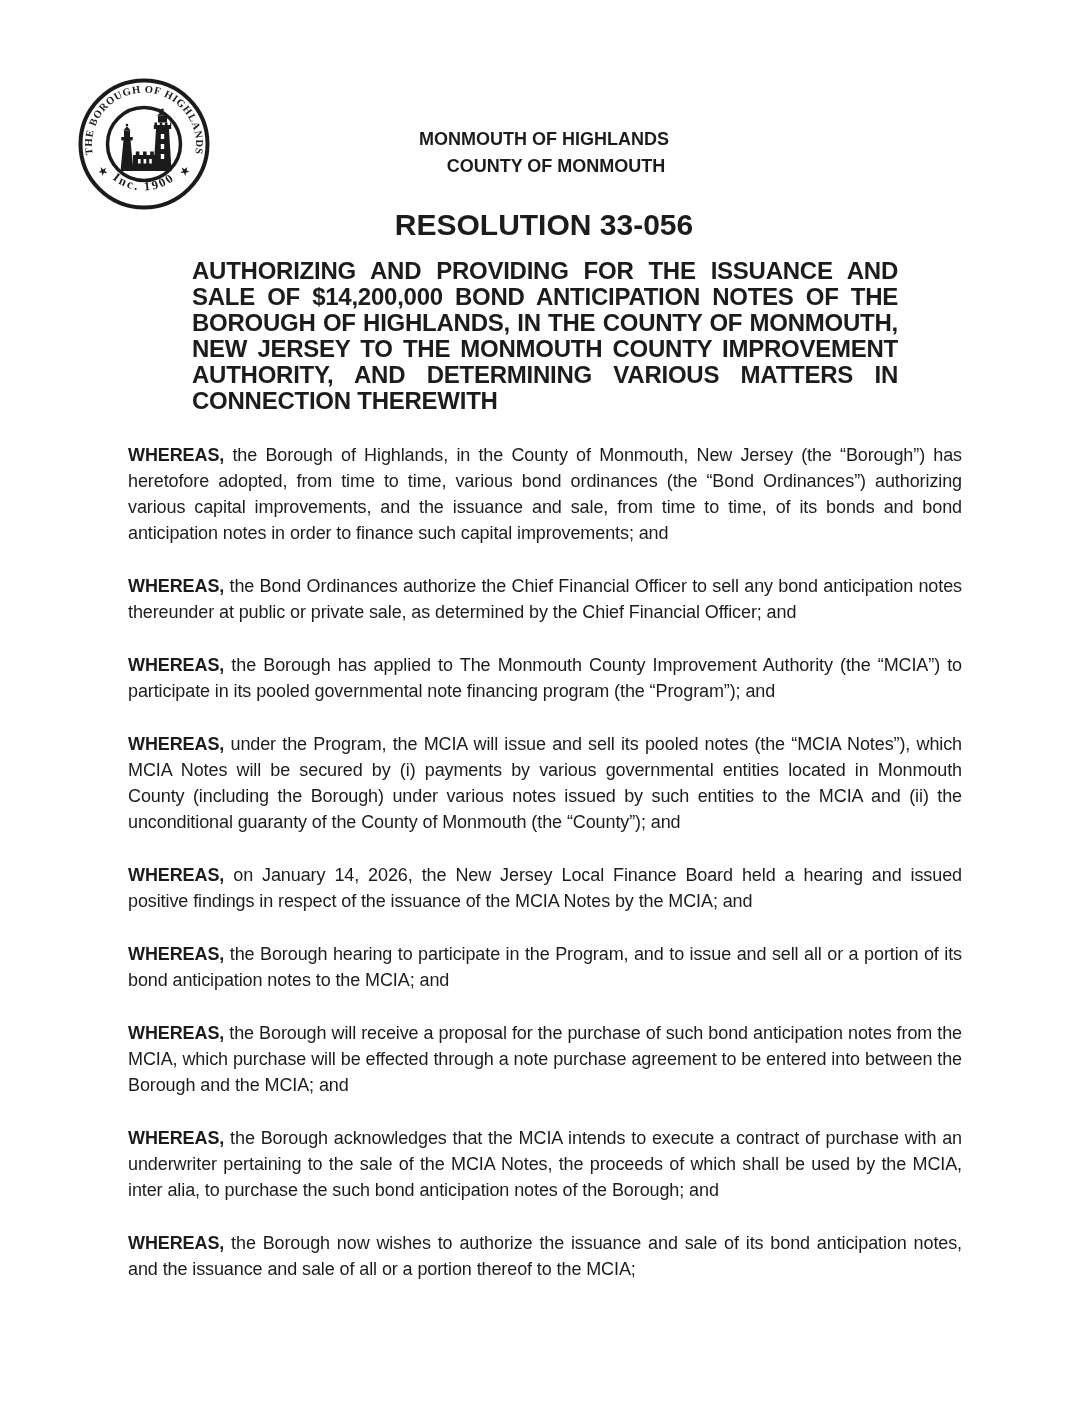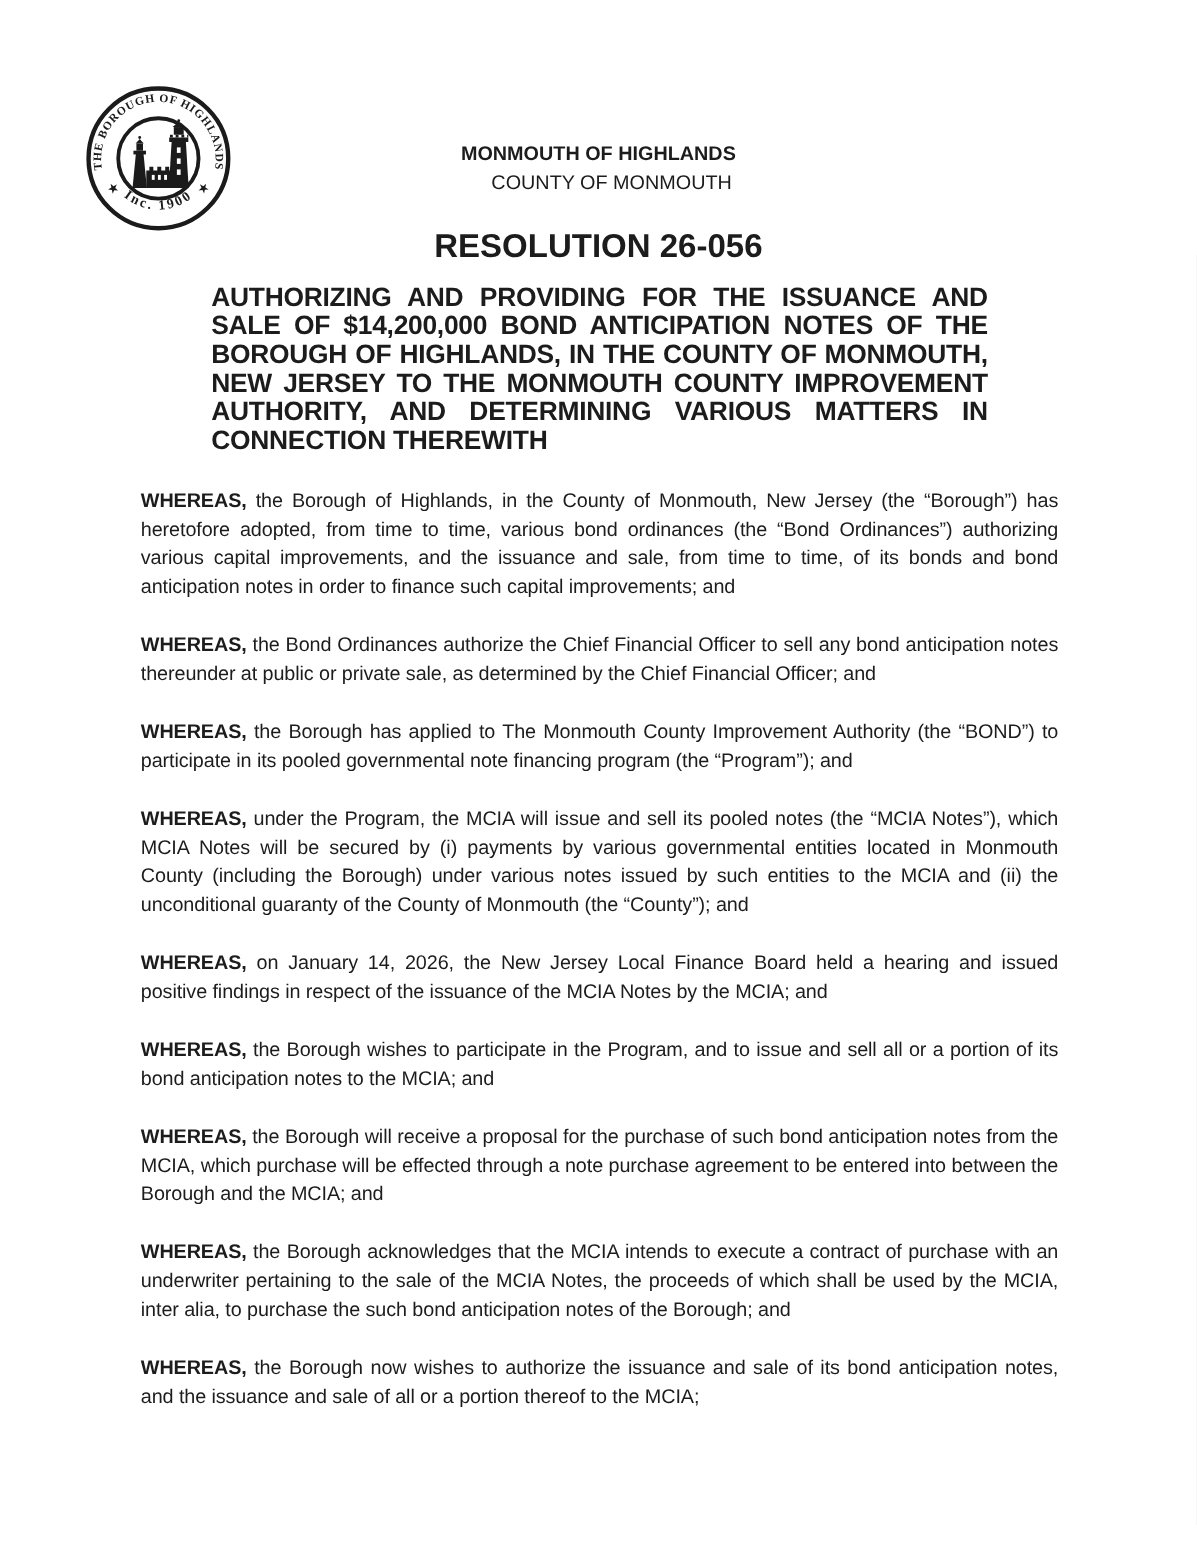--- a/index.html
+++ b/index.html
@@ -27,21 +27,21 @@
   .seal-serif {
     font-family: "Liberation Serif", serif;
   }
   .header-block {
     padding-top: 126px;
     text-align: center;
     font-size: 18px;
     line-height: 27px;
   }
   .org-name { font-weight: bold; }
-  .org-sub  { font-weight: normal; padding-left: 24px; }
+  .org-sub  { font-weight: bold; padding-left: 24px; }
   .doc-title {
     margin: 26px 0 0 0;
     text-align: center;
     font-size: 30px;
     font-weight: bold;
     line-height: 38px;
     letter-spacing: 0;
   }
   .doc-subtitle {
     margin: 14px 190px 0 192px;
@@ -113,29 +113,29 @@
         <rect x="86.8" y="80" width="3.4" height="5" fill="#ffffff"></rect>
       </g>
     </svg>
   </div>
 
   <div class="header-block">
     <div class="org-name">MONMOUTH OF HIGHLANDS</div>
     <div class="org-sub">COUNTY OF MONMOUTH</div>
   </div>
 
-  <div class="doc-title">RESOLUTION 26-056</div>
+  <div class="doc-title">RESOLUTION 33-056</div>
 
   <div class="doc-subtitle">AUTHORIZING AND PROVIDING FOR THE ISSUANCE AND SALE OF $14,200,000 BOND ANTICIPATION NOTES OF THE BOROUGH OF HIGHLANDS, IN THE COUNTY OF MONMOUTH, NEW JERSEY TO THE MONMOUTH COUNTY IMPROVEMENT AUTHORITY, AND DETERMINING VARIOUS MATTERS IN CONNECTION THEREWITH</div>
 
   <div class="doc-body">
     <p class="para"><span class="lead">WHEREAS,</span><span> the Borough of Highlands, in the County of Monmouth, New Jersey (the “Borough”) has heretofore adopted, from time to time, various bond ordinances (the “Bond Ordinances”) authorizing various capital improvements, and the issuance and sale, from time to time, of its bonds and bond anticipation notes in order to finance such capital improvements; and</span></p>
     <p class="para"><span class="lead">WHEREAS,</span><span> the Bond Ordinances authorize the Chief Financial Officer to sell any bond anticipation notes thereunder at public or private sale, as determined by the Chief Financial Officer; and</span></p>
-    <p class="para"><span class="lead">WHEREAS,</span><span> the Borough has applied to The Monmouth County Improvement Authority (the “BOND”) to participate in its pooled governmental note financing program (the “Program”); and</span></p>
+    <p class="para"><span class="lead">WHEREAS,</span><span> the Borough has applied to The Monmouth County Improvement Authority (the “MCIA”) to participate in its pooled governmental note financing program (the “Program”); and</span></p>
     <p class="para"><span class="lead">WHEREAS,</span><span> under the Program, the MCIA will issue and sell its pooled notes (the “MCIA Notes”), which MCIA Notes will be secured by (i) payments by various governmental entities located in Monmouth County (including the Borough) under various notes issued by such entities to the MCIA and (ii) the unconditional guaranty of the County of Monmouth (the “County”); and</span></p>
     <p class="para"><span class="lead">WHEREAS,</span><span> on January 14, 2026, the New Jersey Local Finance Board held a hearing and issued positive findings in respect of the issuance of the MCIA Notes by the MCIA; and</span></p>
-    <p class="para"><span class="lead">WHEREAS,</span><span> the Borough wishes to participate in the Program, and to issue and sell all or a portion of its bond anticipation notes to the MCIA; and</span></p>
+    <p class="para"><span class="lead">WHEREAS,</span><span> the Borough hearing to participate in the Program, and to issue and sell all or a portion of its bond anticipation notes to the MCIA; and</span></p>
     <p class="para"><span class="lead">WHEREAS,</span><span> the Borough will receive a proposal for the purchase of such bond anticipation notes from the MCIA, which purchase will be effected through a note purchase agreement to be entered into between the Borough and the MCIA; and</span></p>
     <p class="para"><span class="lead">WHEREAS,</span><span> the Borough acknowledges that the MCIA intends to execute a contract of purchase with an underwriter pertaining to the sale of the MCIA Notes, the proceeds of which shall be used by the MCIA, inter alia, to purchase the such bond anticipation notes of the Borough; and</span></p>
     <p class="para"><span class="lead">WHEREAS,</span><span> the Borough now wishes to authorize the issuance and sale of its bond anticipation notes, and the issuance and sale of all or a portion thereof to the MCIA;</span></p>
   </div>
 
 </div>
 
 </body></html>

